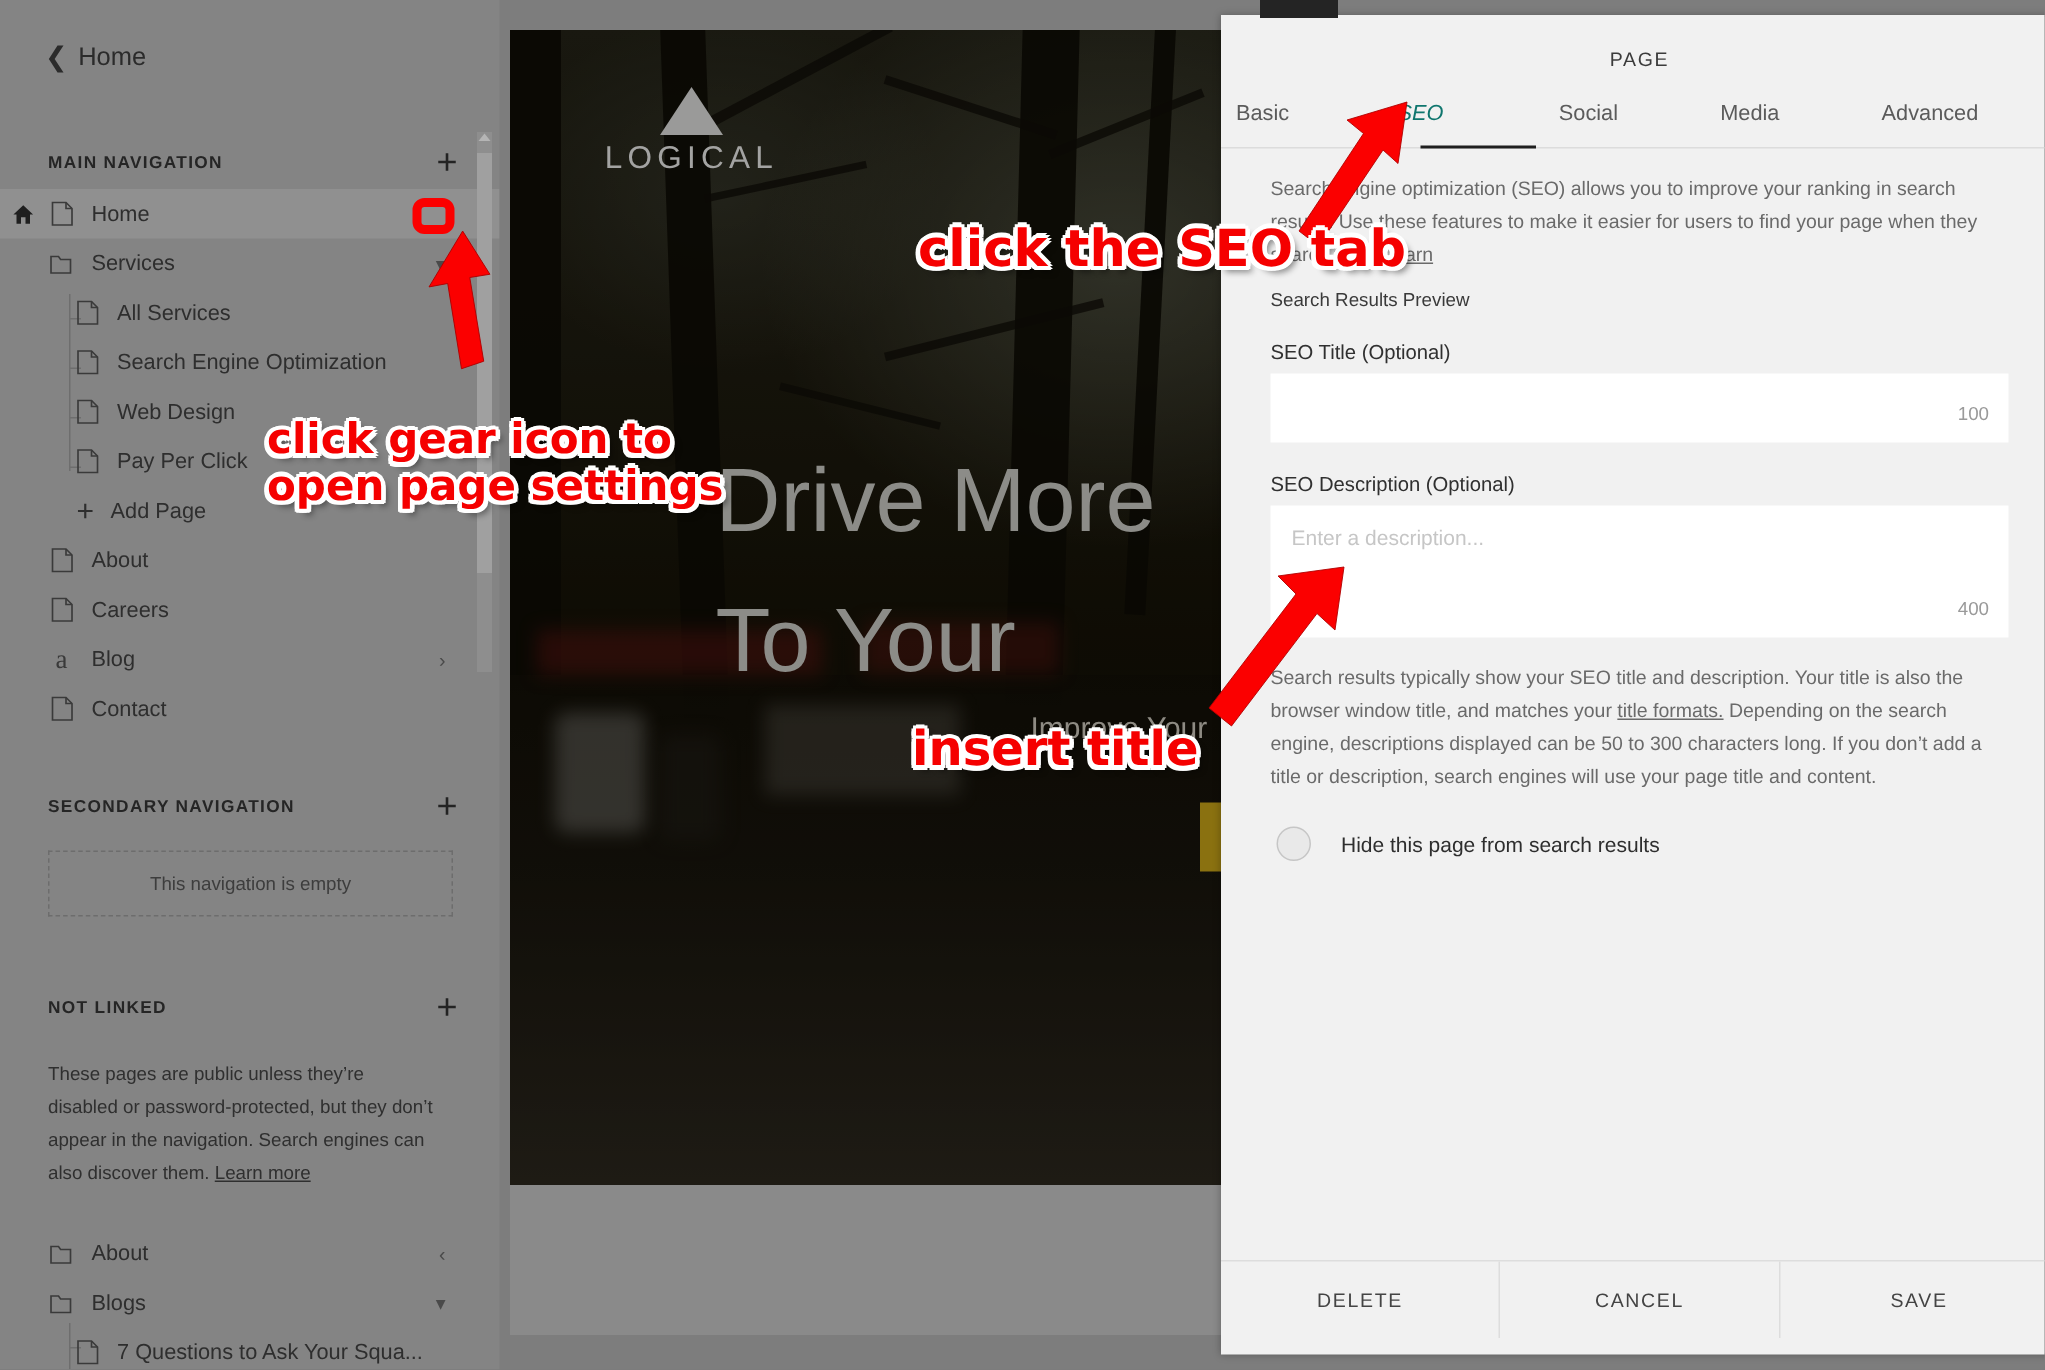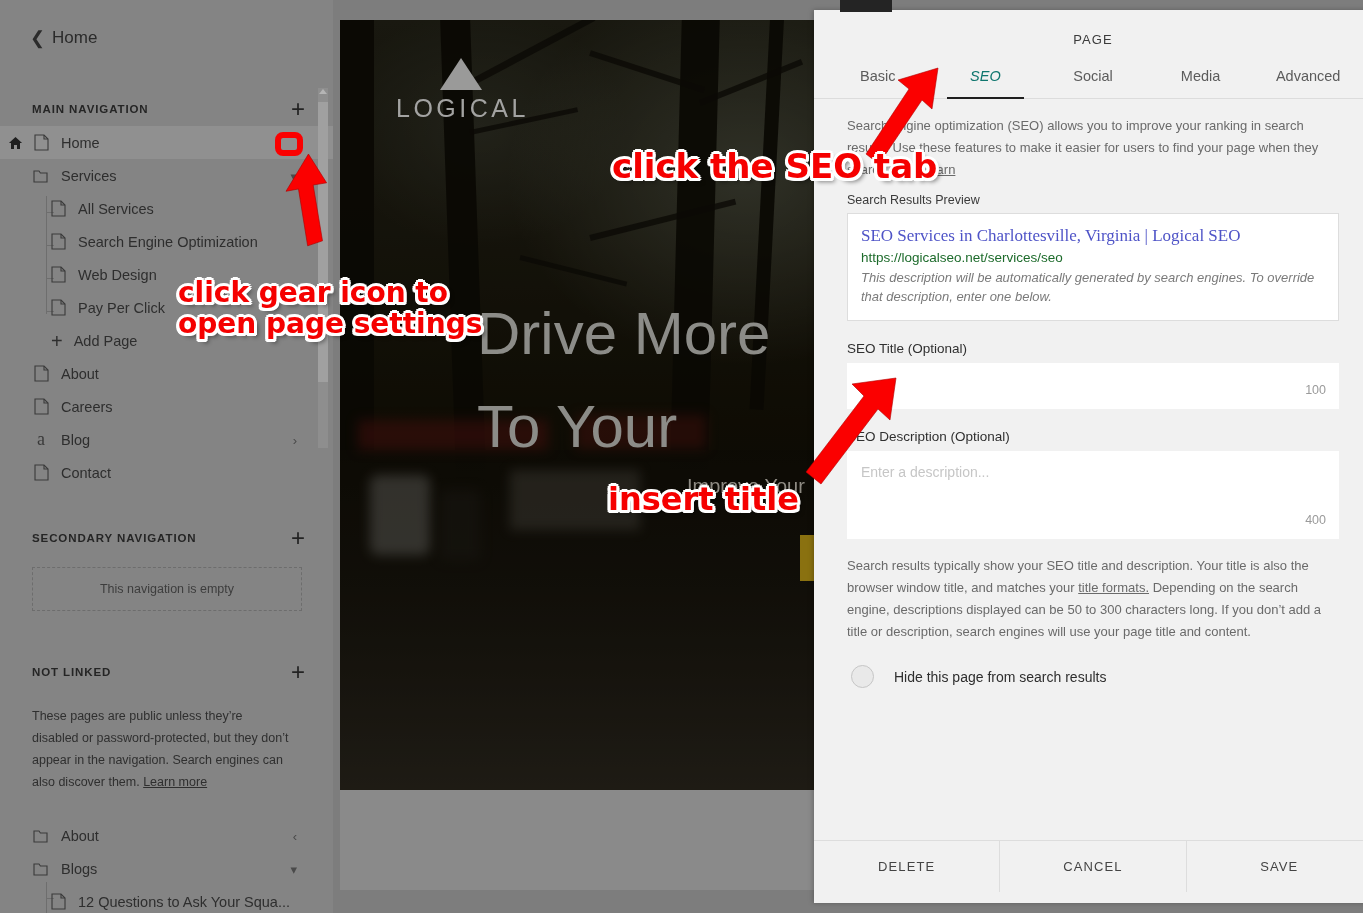--- a/index.html
+++ b/index.html
@@ -145,21 +145,21 @@
     position: absolute; left: 56px; top: 38px; width: 130px;
     text-align: center;
   }
   .logo-tri {
     width: 0; height: 0; margin: 0 auto 4px;
     border-left: 21px solid transparent;
     border-right: 21px solid transparent;
     border-bottom: 32px solid #9a9a99;
   }
   .logo-text {
-    font-size: 25px; letter-spacing: 3.5px; color: #a3a3a2; text-align: center;
+    font-size: 21px; letter-spacing: 3.5px; color: #a3a3a2; text-align: center;
   }
   .topnav {
     position: absolute; right: 14px; top: 72px;
     font-size: 13.5px; letter-spacing: 1.6px; color: #97948c;
   }
   .hero-h1 {
     position: absolute; left: 137px; top: 267px;
     font-size: 60px; color: #8c8c88; line-height: 1.55;
     font-weight: 400; white-space: nowrap;
   }
@@ -198,21 +198,21 @@
   }
   .panel-title {
     text-align: center; font-size: 13px; letter-spacing: 1.1px;
     color: #3b3b3b; padding: 22px 0 0; height: 48px;
   }
   .tabs {
     display: flex; border-bottom: 1px solid #dcdcdc;
     padding: 0 10px;
   }
   .tab {
-    flex: 1; text-align: center; padding: 10px 0 14px;
+    flex: 1; padding: 10px 0 14px;
     font-size: 14.5px; color: #5b5b5b; cursor: pointer;
     position: relative;
   }
   .tab.active { color: #0f766e; font-style: italic; }
   .tab.active::after {
     content: ""; position: absolute;
     left: 14%; right: 14%; bottom: -1px; height: 2px; background: #1f1f1f;
   }
   .panel-body {
     flex: 1; overflow: hidden; padding: 16px 33px 0;
@@ -484,21 +484,21 @@
     <div class="tree-line" style="top:882px;height:31px;"></div>
     <div class="tick" style="top:898px;"></div>
 
     <div class="nav-row indent">
       <span class="ico">
         <svg width="15" height="17" viewBox="0 0 15 17">
             <path d="M1 1 h9 l4 4 v11 h-13 z" fill="none" stroke="#3a3a3a" stroke-width="1.1"></path>
             <path d="M10 1 v4 h4" fill="none" stroke="#3a3a3a" stroke-width="1.1"></path>
           </svg>
       </span>
-      <span class="lbl">12 Questions to Ask Your Squa...</span>
+      <span class="lbl">7 Questions to Ask Your Squa...</span>
     </div>
 
     <div class="sb-scroll">
       <div class="uparrow"></div>
       <div class="thumb"></div>
     </div>
   </div>
 
   <div class="preview">
     <div class="hero">
@@ -548,25 +548,20 @@
       <div class="tab">Media</div>
       <div class="tab">Advanced</div>
     </div>
 
     <div class="panel-body">
       <div class="intro">
         <span>Search engine optimization (SEO) allows you to improve your ranking in search results. Use these features to make it easier for users to find your page when they search for it. </span><a href="#">Learn</a>
       </div>
 
       <div class="field-label">Search Results Preview</div>
-      <div class="serp">
-        <div class="serp-title">SEO Services in Charlottesville, Virginia | Logical SEO</div>
-        <div class="serp-url">https://logicalseo.net/services/seo</div>
-        <div class="serp-desc">This description will be automatically generated by search engines. To override that description, enter one below.</div>
-      </div>
 
       <div class="label-lg">SEO Title (Optional)</div>
       <div class="input-box">
         <input type="text" placeholder="" style="">
         <span class="counter">100</span>
       </div>
 
       <div class="label-lg">SEO Description (Optional)</div>
       <div class="textarea-box">
         <textarea placeholder="Enter a description..." style=""></textarea>

